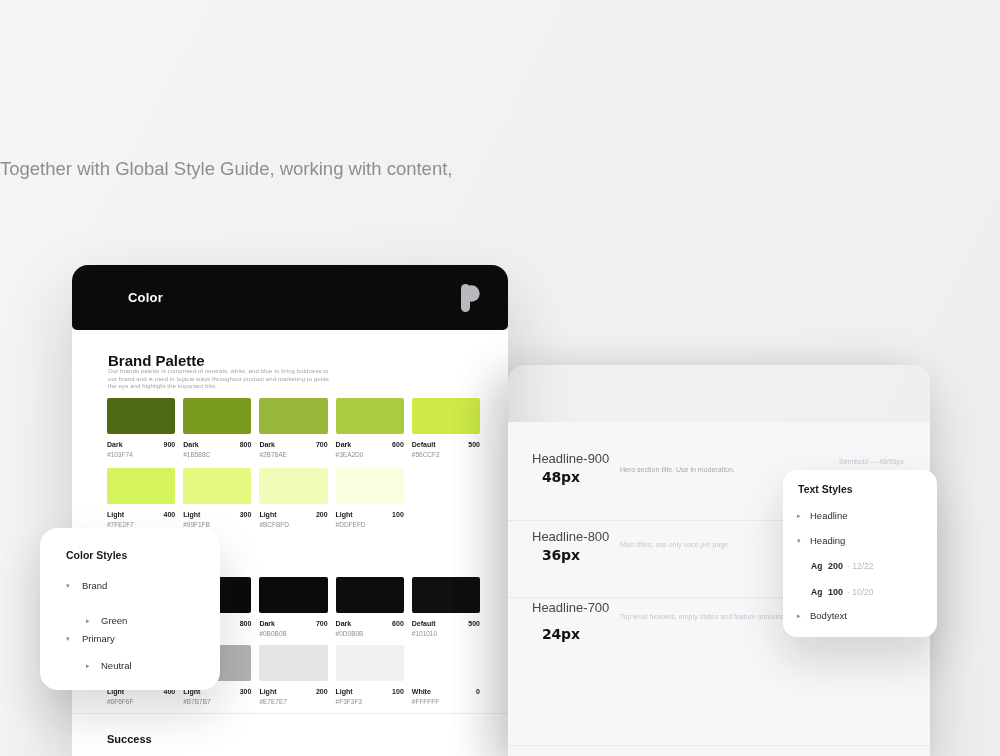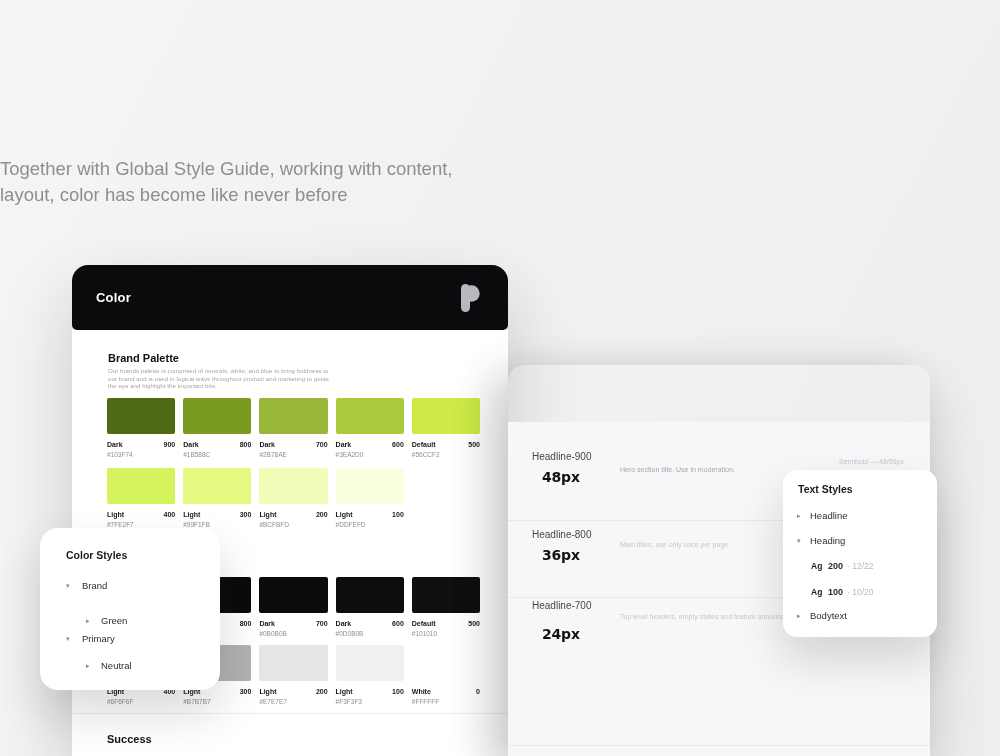--- a/index.html
+++ b/index.html
@@ -24,25 +24,25 @@
 
   
   .card{position:absolute;border-radius:16px 16px 0 0;}
   .chead{display:flex;align-items:center;justify-content:space-between;}
   .card-title{color:#fff;font-weight:bold;letter-spacing:.2px;}
   .logo{display:flex;align-items:center;}
 
   .color-card{left:72px;top:265px;width:436px;height:491px;z-index:1;
     box-shadow:0 30px 70px rgba(20,20,25,.18);}
   .color-card .chead{height:65px;background:#0b0b0d;border-radius:16px 16px 5px 5px;
-    padding:0 28px 0 24px;}
+    padding:0 28px 0 56px;}
   .color-card .card-title{font-size:13px;}
   .cbody{position:relative;background:#ffffff;height:426px;}
 
-  .pal-title{position:absolute;left:36px;top:22px;margin:0;font-size:11px;
+  .pal-title{position:absolute;left:36px;top:22px;margin:0;font-size:15px;
     font-weight:bold;color:#131315;}
   .pal-desc{position:absolute;left:36px;top:38px;margin:0;width:224px;
     font-size:6px;line-height:7.6px;color:#a3a3a7;letter-spacing:.1px;}
 
   .swgrid{position:absolute;left:35px;width:373px;display:grid;
     grid-template-columns:repeat(5,1fr);column-gap:8px;}
   #brand-row-0{top:68px;} #brand-row-1{top:138px;}
   #neutral-row-0{top:247px;} #neutral-row-1{top:315px;}
   .sw{height:36px;border-radius:2px;}
   .swl{display:flex;justify-content:space-between;margin-top:7px;
@@ -55,21 +55,21 @@
 
   .typo-card{left:508px;top:365px;width:422px;height:391px;z-index:2;
     box-shadow:-18px 8px 40px rgba(20,20,25,.14),0 25px 60px rgba(20,20,25,.18);}
   .typo-card .chead{height:57px;background:#121215;border-radius:16px 16px 4px 4px;
     padding:0 26px 0 24px;}
   .typo-card .card-title{font-size:12.5px;}
   .typo-body{position:absolute;top:57px;left:0;right:0;height:334px;background:#f7f7f9;}
   .trow{position:absolute;left:0;right:0;}
   .trow + .trow{border-top:1px solid #e9e9ec;}
   .tbottom{position:absolute;left:0;right:0;top:323px;height:1px;background:#e9e9ec;}
-  .tname{position:absolute;left:24px;font-size:10px;color:#47474b;}
+  .tname{position:absolute;left:24px;font-size:13px;color:#47474b;}
   .tsize{position:absolute;left:34px;font-size:14px;font-weight:bold;
     color:#121214;letter-spacing:-.2px;font-family:"DejaVu Sans",sans-serif;}
   .tdesc{position:absolute;left:112px;font-size:7px;color:#a8a9ad;}
   .trow.faint .tdesc{color:#c7c8cc;}
   .tspec{position:absolute;right:26px;font-size:7px;color:#c6c7cb;text-align:right;}
 
   
   .panel{position:absolute;background:#fff;z-index:3;}
   .color-styles{left:40px;top:528px;width:180px;height:162px;border-radius:18px;
     box-shadow:0 22px 45px rgba(17,17,20,.16);}
@@ -83,21 +83,21 @@
   .plbl{position:absolute;font-size:9.5px;color:#2e2e30;top:0;}
   .ag{position:absolute;font-size:8.5px;font-weight:bold;color:#1f1f21;top:1px;}
   .agw{position:absolute;font-size:9px;font-weight:bold;color:#29292b;top:1px;}
   .agspec{position:absolute;font-size:8.5px;color:#b9babd;top:1px;}
 </style>
 </head>
 <body>
 
 <div class="page">
 
-  <p class="hero-sub"><span>Together with Global Style Guide, working with content,</span><br><span>layout, color has become like never before</span></p>
+  <p class="hero-sub"><span>Together with Global Style Guide, working with content,</span><br></p>
 
   <section class="card color-card">
     <header class="chead">
       <span class="card-title">Color</span>
       <span class="logo">
         <svg width="22" height="28" viewBox="0 0 22 28" fill="#b9b9bd" xmlns="http://www.w3.org/2000/svg">
           <rect x="3" y="0" width="9" height="28" rx="4.5"></rect>
             <circle cx="13.5" cy="9.5" r="8.2"></circle>
         </svg>
       </span>

